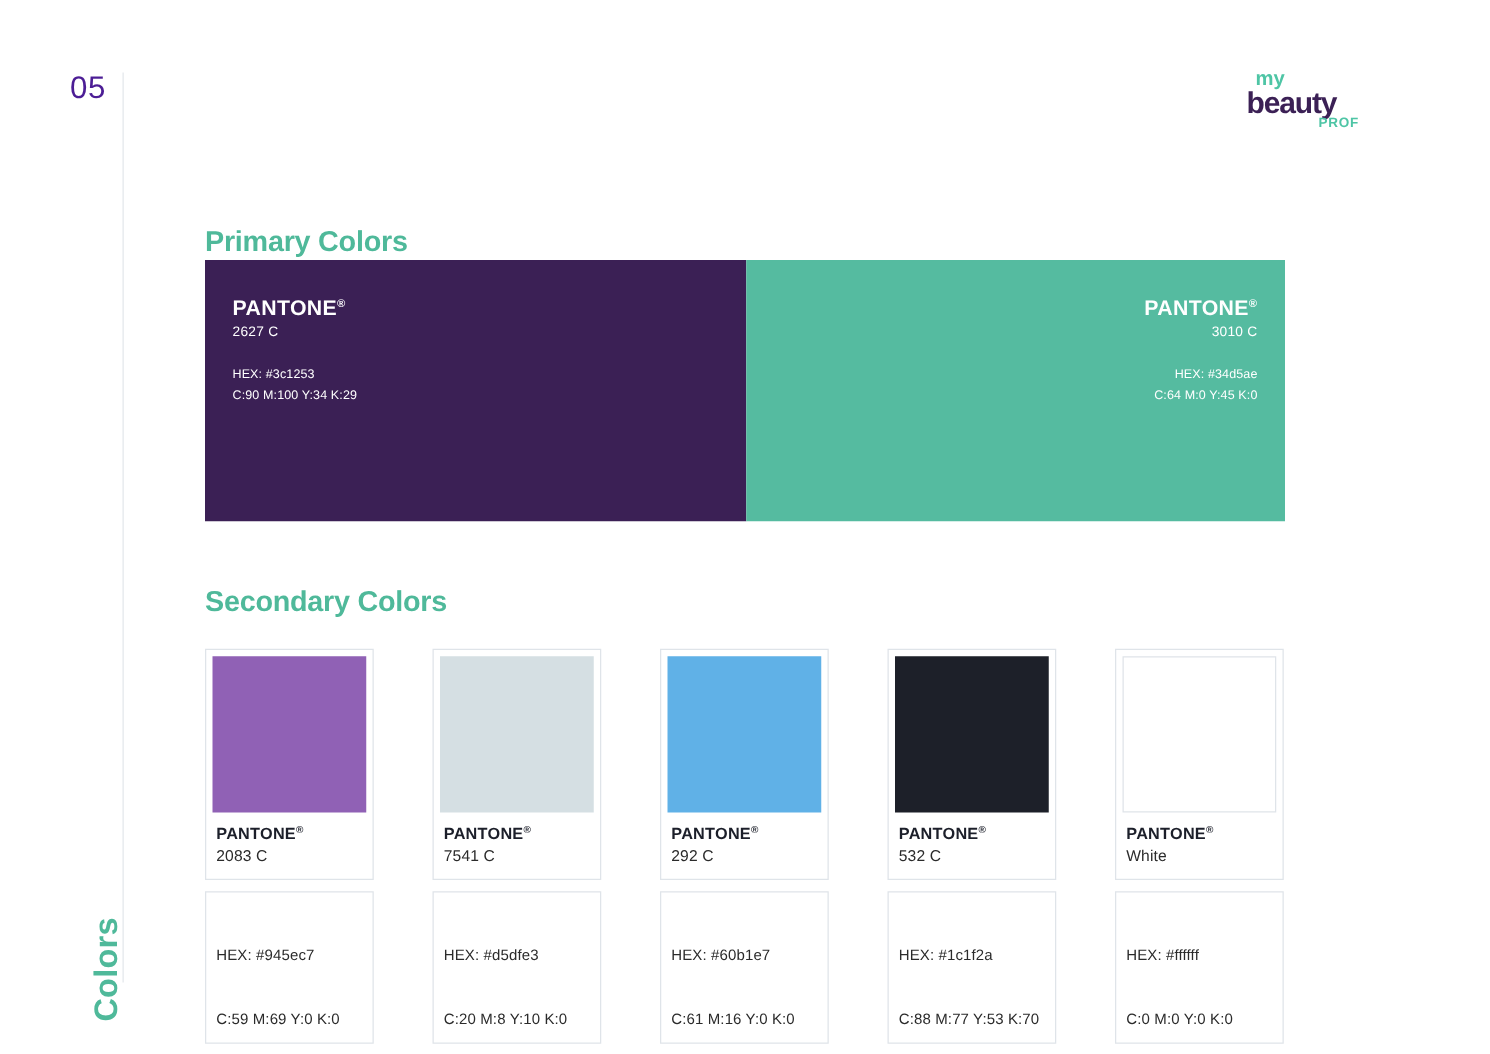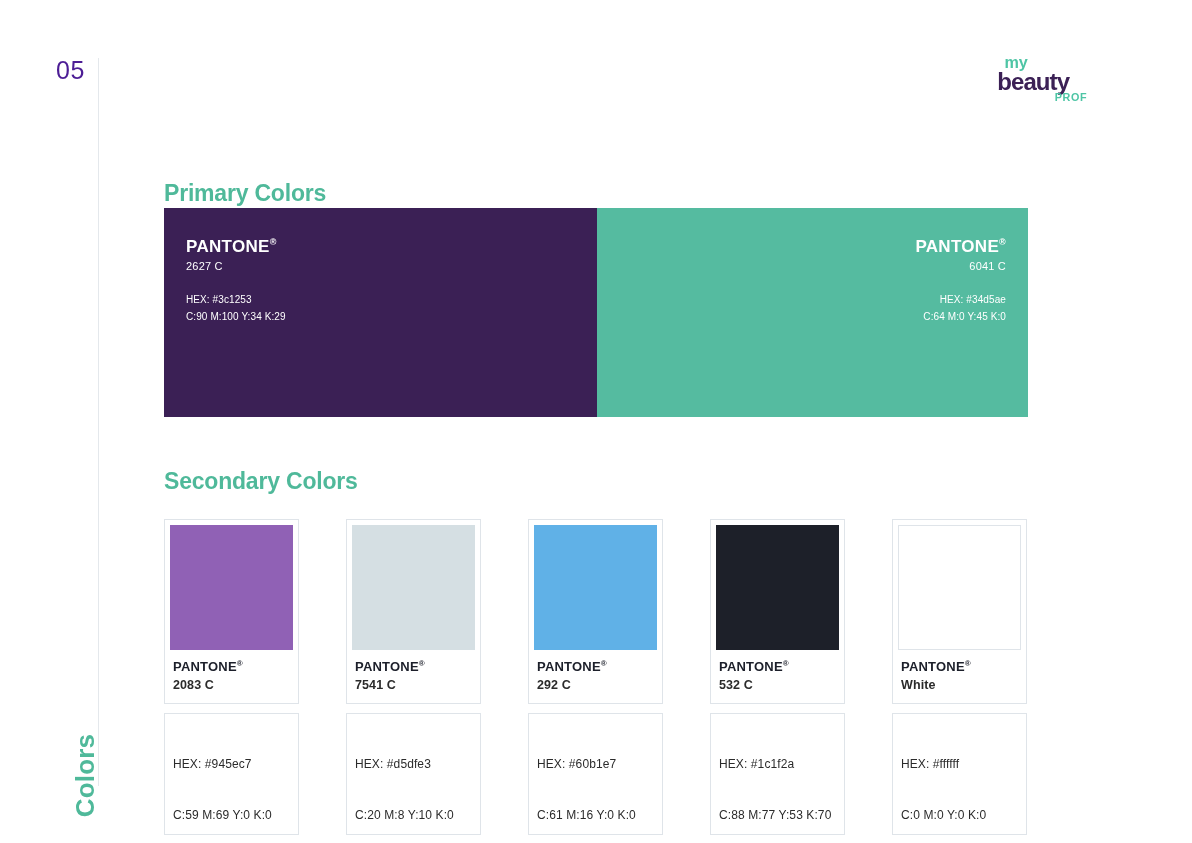--- a/index.html
+++ b/index.html
@@ -141,21 +141,21 @@
   .sec-name {
     font-size: 13px;
     font-weight: 700;
     color: #1c1f2a;
     letter-spacing: 0.2px;
     line-height: 1.2;
   }
   .sec-name sup { font-size: 8px; vertical-align: super; }
   .sec-code {
     font-size: 12.5px;
-    font-weight: 700;
+    font-weight: 400;
     color: #2b2b2b;
     margin-top: 3px;
     letter-spacing: 0.1px;
   }
   .sec-values {
     margin-top: 9px;
     border: 1px solid #dfe4e9;
     box-sizing: border-box;
     padding: 9px 8px 10px 8px;
     font-size: 12px;
@@ -193,21 +193,21 @@
     <div class="pt-code">2627 C</div>
     <div class="pt-values">
       <div>HEX: #3c1253</div>
       <div>C:90 M:100 Y:34 K:29</div>
     </div>
   </div>
   <div class="primary-swatch right" style="background: rgb(85, 187, 160); color: rgb(255, 255, 255);">
     <div class="pt-title">
       <span>PANTONE</span><sup>®</sup>
     </div>
-    <div class="pt-code">6041 C</div>
+    <div class="pt-code">3010 C</div>
     <div class="pt-values">
       <div>HEX: #34d5ae</div>
       <div>C:64 M:0 Y:45 K:0</div>
     </div>
   </div>
 </div>
 
 <div class="heading secondary" style="color: rgb(79, 185, 154);">Secondary Colors</div>
 
 <div class="secondary-row">

